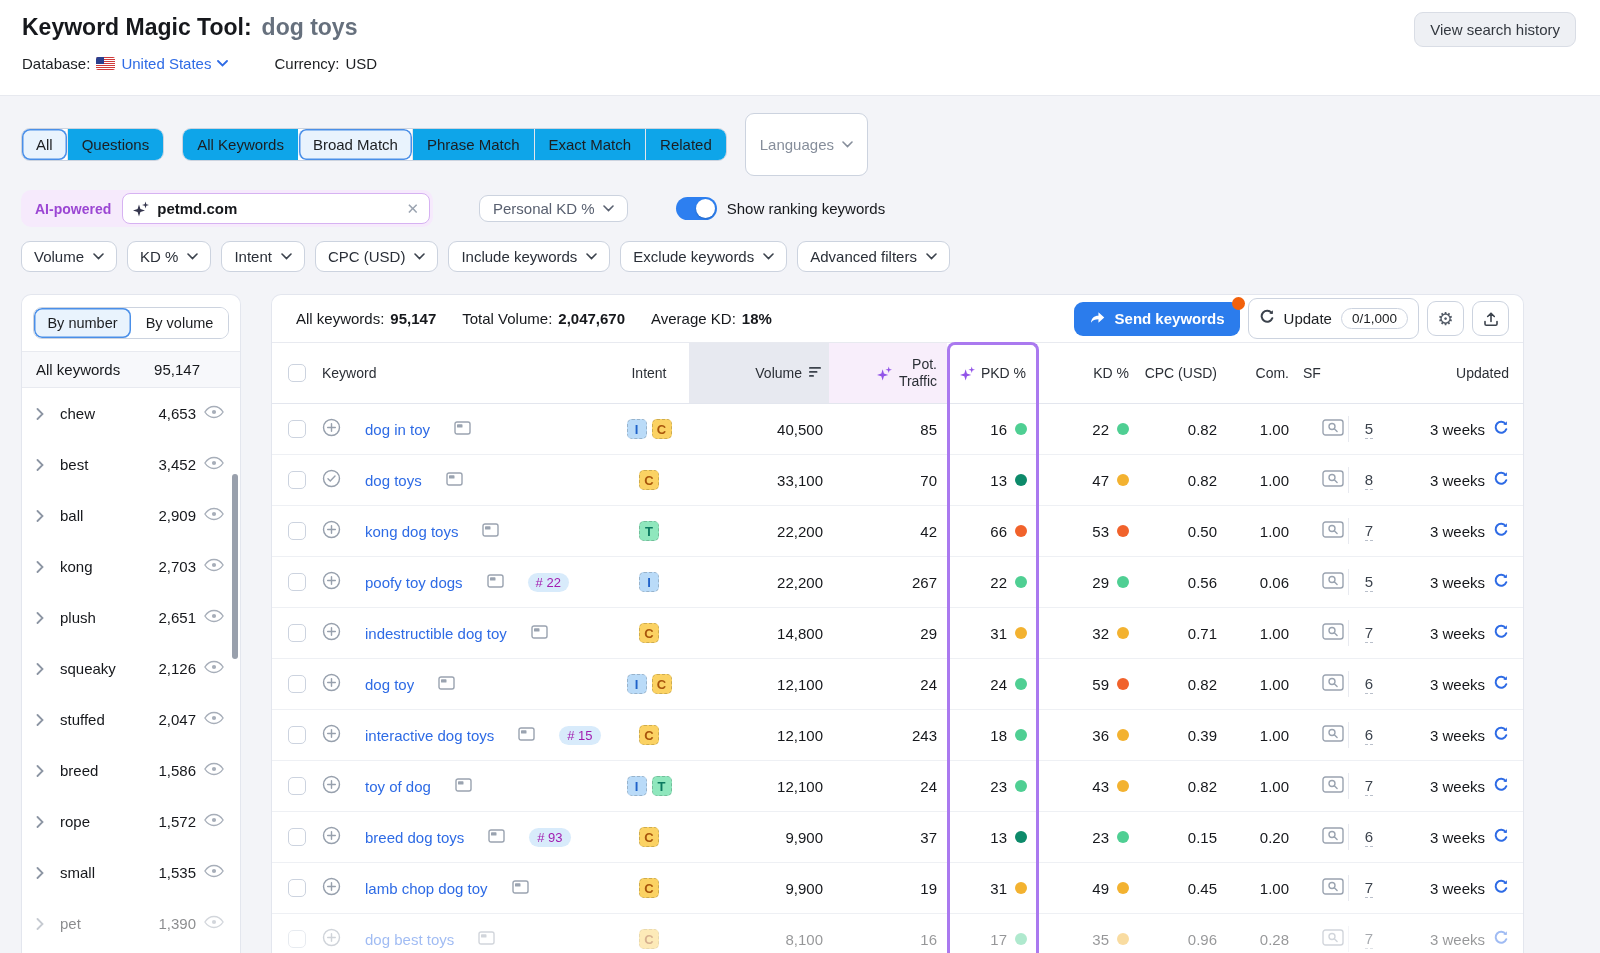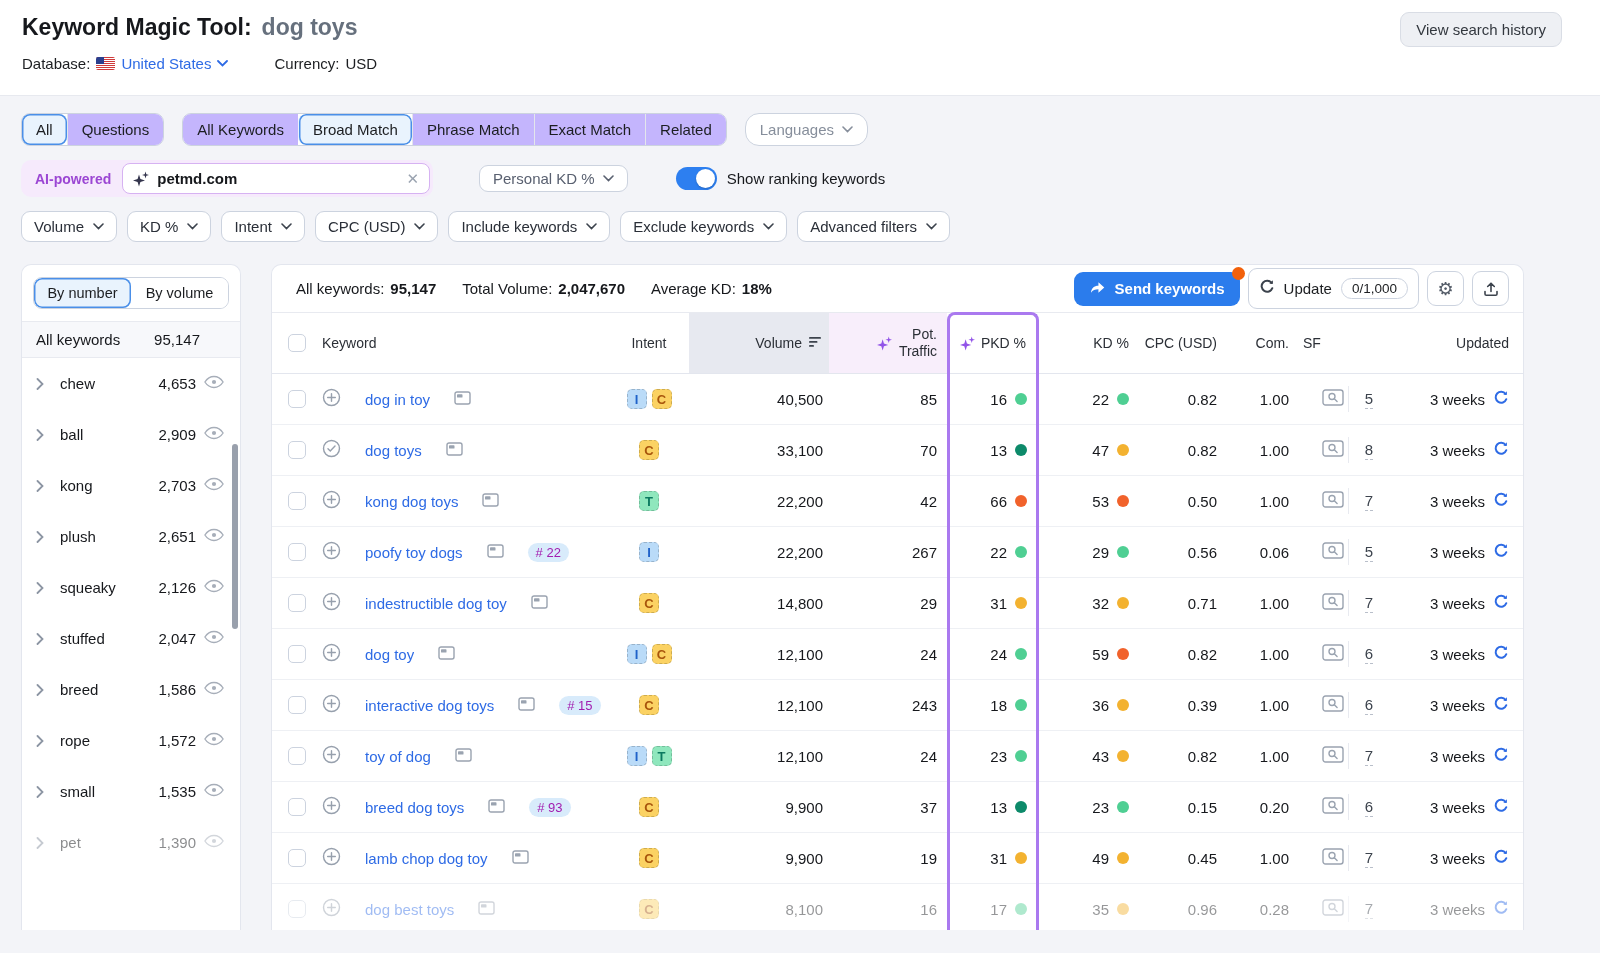--- a/index.html
+++ b/index.html
@@ -4,41 +4,41 @@
 <style>
   * { margin:0; padding:0; box-sizing:border-box; }
   html,body { width:1600px; height:953px; overflow:hidden; background:#fff;
     font-family:"Liberation Sans", sans-serif; color:#1c1e21; font-size:15px; }
 
   
   .topbar { height:95px; background:#fff; padding:14px 22px 0 22px; position:relative; }
   .title-line { display:flex; align-items:baseline; gap:10px; }
   .page-title { font-size:23px; font-weight:bold; color:#16181c; }
   .page-query { font-size:23px; font-weight:600; color:#66707d; }
-  .history-btn { position:absolute; right:38px; top:12px; background:#eef0f4; border:1px solid #d9dde5;
+  .history-btn { position:absolute; right:24px; top:12px; background:#eef0f4; border:1px solid #d9dde5;
     border-radius:9px; padding:8px 15px; font-size:15px; color:#33383f; cursor:pointer; font-family:inherit; }
   .meta-line { margin-top:14px; display:flex; align-items:center; gap:6px; font-size:15px; }
   .meta-label { color:#1c1e21; }
   .db-select { display:inline-flex; align-items:center; gap:6px; color:#2e6be5; cursor:pointer; margin-right:40px; }
   .flag { display:inline-block; border-radius:2px; overflow:hidden; line-height:0; }
   .chev { display:inline-block; line-height:0; }
 
   
   .graybody { height:858px; background:#f3f4f8; border-top:1px solid #e7e9ef; padding-top:17px; }
 
   
   .tabs-row { display:flex; align-items:center; gap:18px; margin:0 21px; }
   .seg { display:inline-flex; background:#fff; border:1px solid #ccd3df; border-radius:9px; }
-  .seg-item { padding:7px 14px; font-size:15px; background:#c4b5fd; border:none; border-left:1px solid #e3e6ec;
+  .seg-item { padding:7px 14px; font-size:15px; background:#0ea5e9; border:none; border-left:1px solid #e3e6ec;
     color:#1c1e21; cursor:pointer; font-family:inherit; border-radius:0; }
   .seg-item:first-child { border-left:none; border-radius:8px 0 0 8px; }
   .seg-item:last-child { border-radius:0 8px 8px 0; }
   .seg-item.sel { background:#e9f3fd; box-shadow:inset 0 0 0 1.5px #4a8fe8; border-radius:8px; border-left-color:transparent; }
   .lang-btn { display:inline-flex; align-items:center; gap:8px; background:#fff; border:1px solid #ccd3df;
-    border-radius:14px; padding:7px 14px; color:#868e9b; font-size:15px; cursor:pointer; font-family:inherit; }
+    border-radius:9px; padding:22px 14px; color:#868e9b; font-size:15px; cursor:pointer; font-family:inherit; }
 
   
   .search-row { display:flex; align-items:center; margin:14px 21px 0 21px; gap:22px; }
   .ai-search { display:flex; align-items:center; background:#f6eafc; border-radius:10px; padding:3px; width:412px; }
   .ai-pill { color:#9b46d3; font-size:14px; font-weight:bold; padding:0 11px; white-space:nowrap; }
   .search-input-wrap { flex:1; display:flex; align-items:center; gap:8px; background:#fff;
     border:1px solid #d6b2f2; border-radius:8px; padding:6px 10px; }
   .search-input { border:none; outline:none; flex:1; font-size:15px; font-weight:bold; color:#16181c; font-family:inherit; background:transparent; }
   .clear-x { color:#9aa3b0; font-size:15px; cursor:pointer; line-height:1; }
   .pkd-dd { display:inline-flex; align-items:center; gap:8px; background:#fff; border:1px solid #ccd3df;
@@ -267,20 +267,31 @@
         <span class="side-all-label">All keywords</span>
         <span class="side-all-count">95,147</span>
       </div>
       <div class="group-list" id="group-list">
           <div class="side-item">
     <span class="chev"><svg width="8" height="12" viewBox="0 0 8 12">
                 <path d="M1.5 1l5 5-5 5" fill="none" stroke="#8c95a3" stroke-width="1.8" stroke-linecap="round"></path>
               </svg></span>
     <span class="g-label">chew</span>
     <span class="g-count">4,653</span>
+    <span><svg width="20" height="14" viewBox="0 0 22 14">
+                <path d="M1 7C4 2.3 7.5 1 11 1s7 1.3 10 6c-3 4.7-6.5 6-10 6S4 11.7 1 7z" fill="none" stroke="#a7aeb9" stroke-width="1.5"></path>
+                <circle cx="11" cy="7" r="2.3" fill="#a7aeb9"></circle>
+              </svg></span>
+  </div>
+          <div class="side-item">
+    <span class="chev"><svg width="8" height="12" viewBox="0 0 8 12">
+                <path d="M1.5 1l5 5-5 5" fill="none" stroke="#8c95a3" stroke-width="1.8" stroke-linecap="round"></path>
+              </svg></span>
+    <span class="g-label">best</span>
+    <span class="g-count">3,452</span>
     <span><svg width="20" height="14" viewBox="0 0 22 14">
                 <path d="M1 7C4 2.3 7.5 1 11 1s7 1.3 10 6c-3 4.7-6.5 6-10 6S4 11.7 1 7z" fill="none" stroke="#a7aeb9" stroke-width="1.5"></path>
                 <circle cx="11" cy="7" r="2.3" fill="#a7aeb9"></circle>
               </svg></span>
   </div>
           <div class="side-item">
     <span class="chev"><svg width="8" height="12" viewBox="0 0 8 12">
                 <path d="M1.5 1l5 5-5 5" fill="none" stroke="#8c95a3" stroke-width="1.8" stroke-linecap="round"></path>
               </svg></span>
     <span class="g-label">ball</span>

